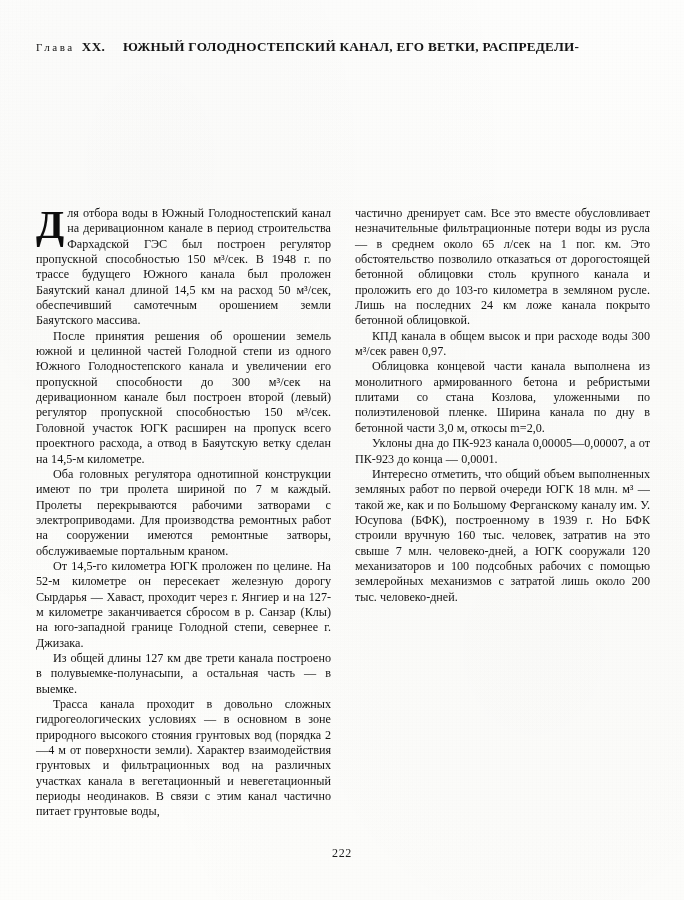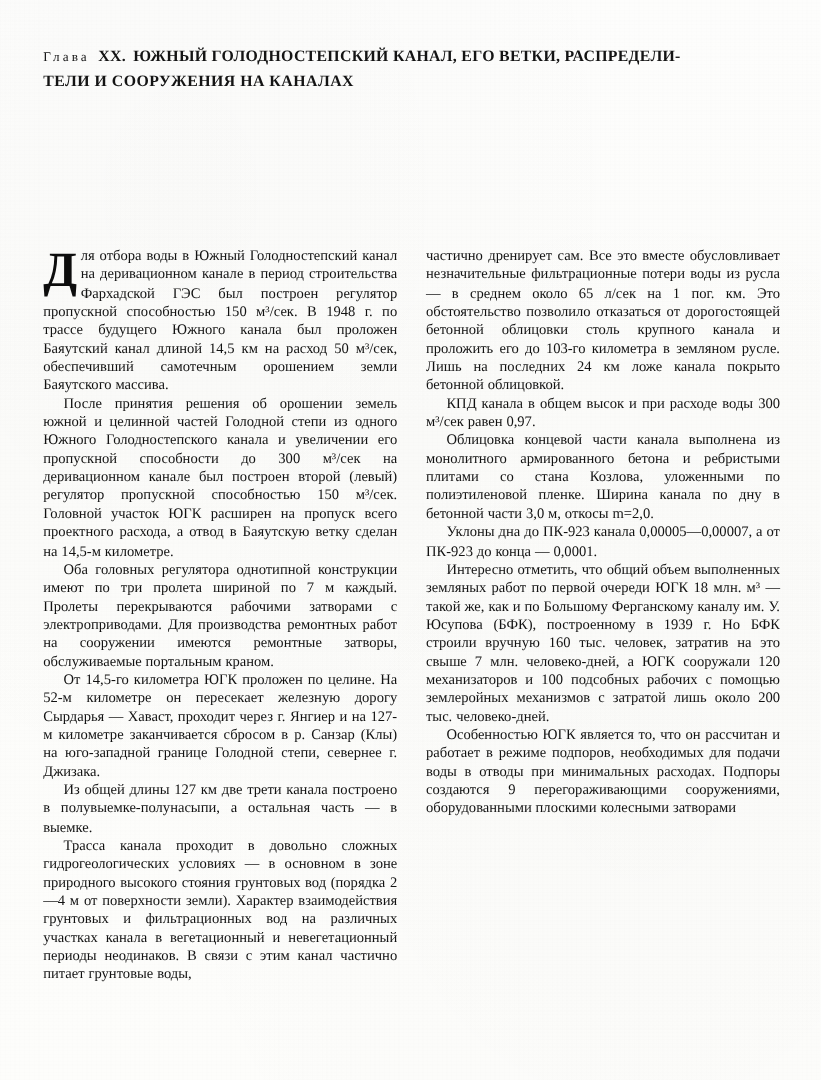--- a/index.html
+++ b/index.html
@@ -54,21 +54,21 @@
     white-space: nowrap;
   }
   .head-chapter-word {
     font-weight: normal;
     letter-spacing: 2.6px;
     font-size: 11px;
     padding-right: 7px;
   }
   .head-num {
     letter-spacing: 0.3px;
-    padding-right: 6px;
+    padding-right: 18px;
   }
   .head-main {
     letter-spacing: 0.25px;
   }
   #head-line2 {
     letter-spacing: 0.4px;
     margin-top: 3px;
   }
 
   
@@ -128,39 +128,38 @@
 <body>
 
 <div id="page">
 
   <div id="grain"></div>
 
   <div id="heading">
     <div class="head-line">
       <span class="head-chapter-word">Глава</span><span class="head-num">XX.</span><span class="head-main">ЮЖНЫЙ    ГОЛОДНОСТЕПСКИЙ КАНАЛ, ЕГО ВЕТКИ, РАСПРЕДЕЛИ-</span>
     </div>
-    <div class="head-line" id="head-line2">ТЕЛИ И СООРУЖЕНИЯ НА КАНАЛАХ</div>
   </div>
 
   <div id="body-cols">
 
     <div class="col" id="col-left">
       <p id="first-para"><span id="drop-cap">Д</span><span>ля отбора воды в Южный Голодностепский канал на деривационном канале в период строительства Фархадской ГЭС был построен регулятор пропускной способностью 150 м³/сек. В 1948 г. по трассе будущего Южного канала был проложен Баяутский канал длиной 14,5 км на расход 50 м³/сек, обеспечивший самотечным орошением земли Баяутского массива.</span></p>
       <p>После принятия решения об орошении земель южной и целинной частей Голодной степи из одного Южного Голодностепского канала и увеличении его пропускной способности до 300 м³/сек на деривационном канале был построен второй (левый) регулятор пропускной способностью 150 м³/сек. Головной участок ЮГК расширен на пропуск всего проектного расхода, а отвод в Баяутскую ветку сделан на 14,5-м километре.</p>
       <p>Оба головных регулятора однотипной конструкции имеют по три пролета шириной по 7 м каждый. Пролеты перекрываются рабочими затворами с электроприводами. Для производства ремонтных работ на сооружении имеются ремонтные затворы, обслуживаемые портальным краном.</p>
       <p>От 14,5-го километра ЮГК проложен по целине. На 52-м километре он пересекает железную дорогу Сырдарья — Хаваст, проходит через г. Янгиер и на 127-м километре заканчивается сбросом в р. Санзар (Клы) на юго-западной границе Голодной степи, севернее г. Джизака.</p>
       <p>Из общей длины 127 км две трети канала построено в полувыемке-полунасыпи, а остальная часть — в выемке.</p>
       <p>Трасса канала проходит в довольно сложных гидрогеологических условиях — в основном в зоне природного высокого стояния грунтовых вод (порядка 2—4 м от поверхности земли). Характер взаимодействия грунтовых и фильтрационных вод на различных участках канала в вегетационный и невегетационный периоды неодинаков. В связи с этим канал частично питает грунтовые воды,</p>
     </div>
 
     <div class="col" id="col-right">
       <p class="no-indent">частично дренирует сам. Все это вместе обусловливает незначительные фильтрационные потери воды из русла — в среднем около 65 л/сек на 1 пог. км. Это обстоятельство позволило отказаться от дорогостоящей бетонной облицовки столь крупного канала и проложить его до 103-го километра в земляном русле. Лишь на последних 24 км ложе канала покрыто бетонной облицовкой.</p>
       <p>КПД канала в общем высок и при расходе воды 300 м³/сек равен 0,97.</p>
       <p>Облицовка концевой части канала выполнена из монолитного армированного бетона и ребристыми плитами со стана Козлова, уложенными по полиэтиленовой пленке. Ширина канала по дну в бетонной части 3,0 м, откосы m=2,0.</p>
       <p>Уклоны дна до ПК-923 канала 0,00005—0,00007, а от ПК-923 до конца — 0,0001.</p>
       <p>Интересно отметить, что общий объем выполненных земляных работ по первой очереди ЮГК 18 млн. м³ — такой же, как и по Большому Ферганскому каналу им. У. Юсупова (БФК), построенному в 1939 г. Но БФК строили вручную 160 тыс. человек, затратив на это свыше 7 млн. человеко-дней, а ЮГК сооружали 120 механизаторов и 100 подсобных рабочих с помощью землеройных механизмов с затратой лишь около 200 тыс. человеко-дней.</p>
-      <p>Особенностью ЮГК является то, что он рассчитан и работает в режиме подпоров, необходимых для подачи воды в отводы при минимальных расходах. Подпоры создаются 9 перегораживающими сооружениями, оборудованными плоскими колесными затворами</p>
     </div>
 
   </div>
 
+  <div id="folio">222</div>
 
 </div>
 
 </body></html>

